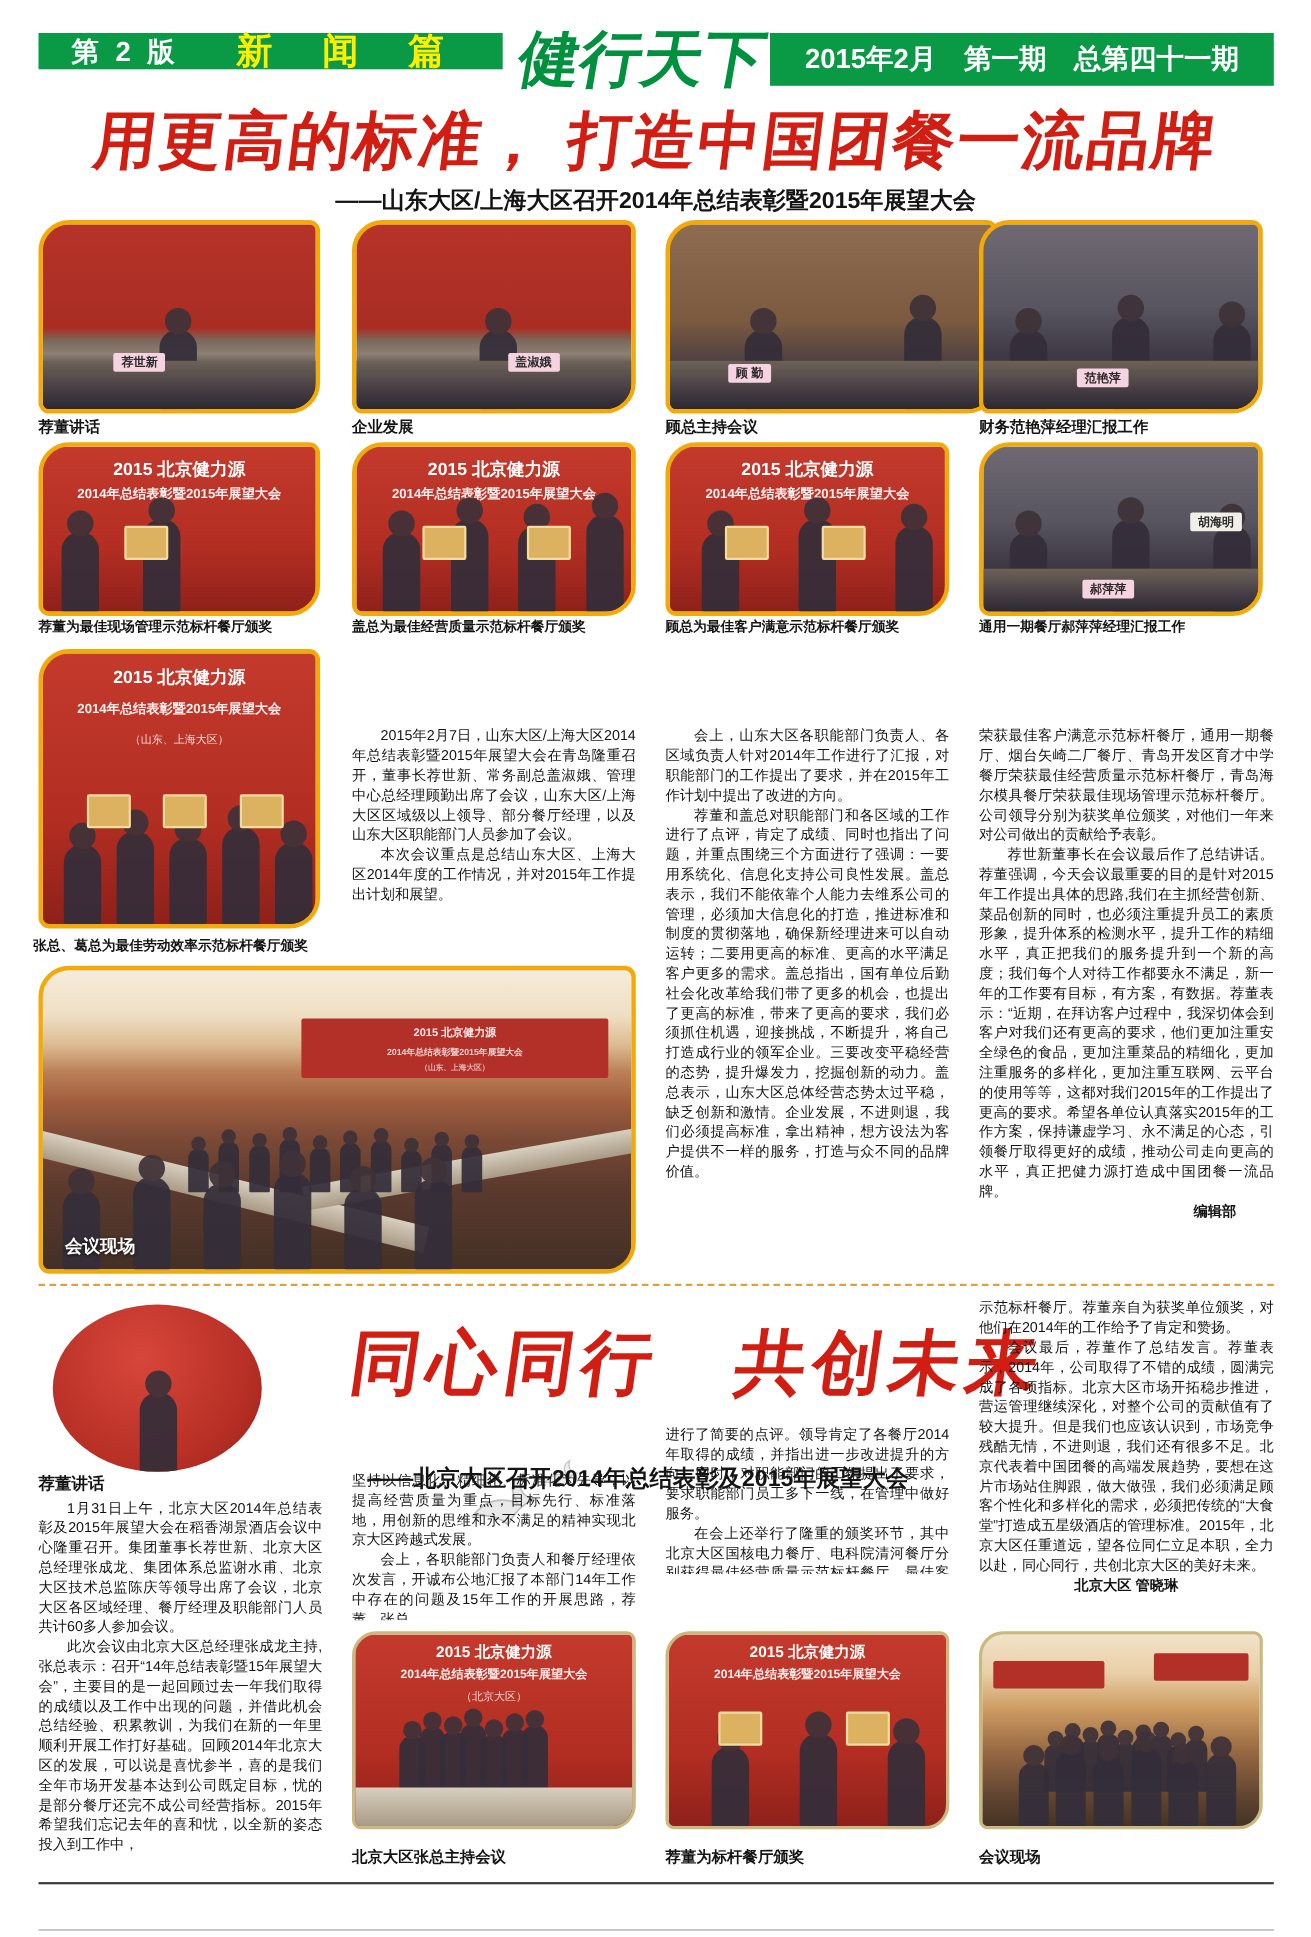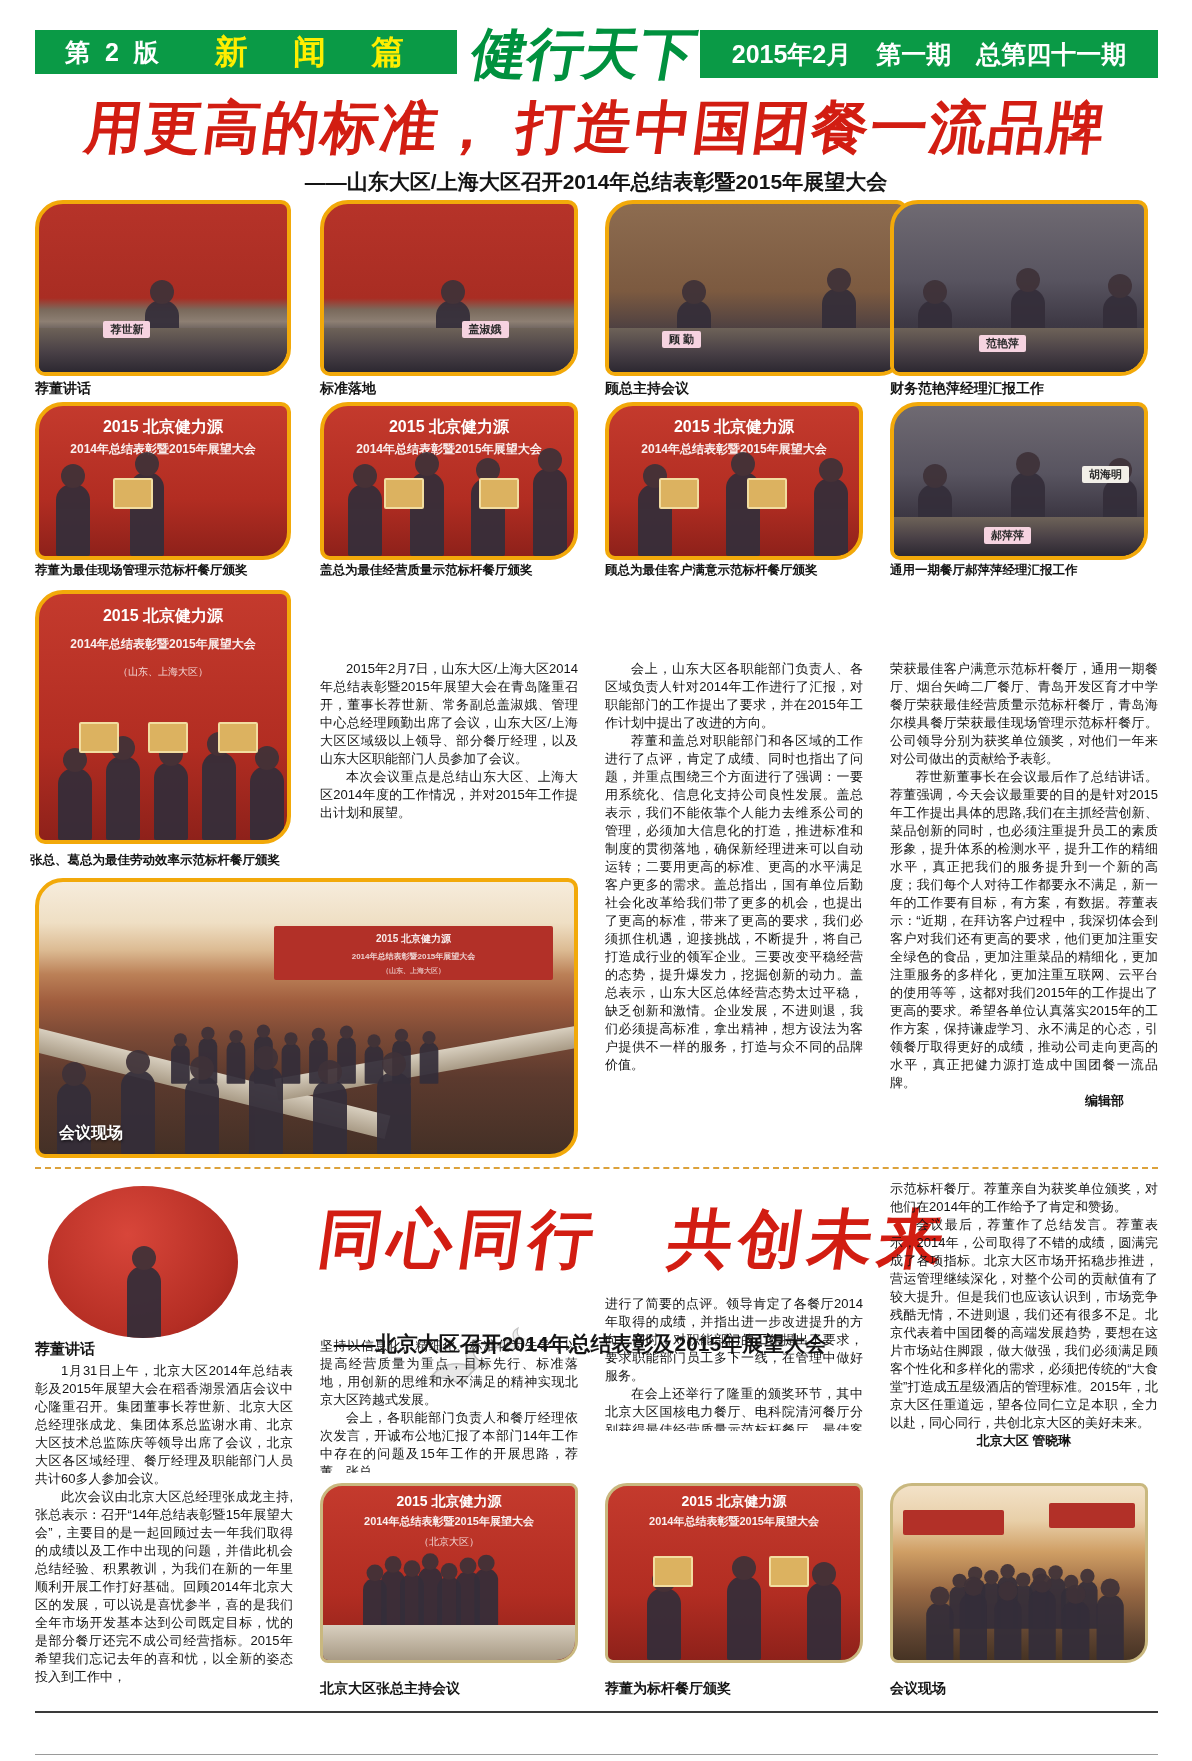--- a/index.html
+++ b/index.html
@@ -2,21 +2,21 @@
 <html><head>
 <meta charset="utf-8">
 <style>
   html,body{margin:0;padding:0;background:#e8e8e8;}
   .page{position:relative;width:1192px;height:1761px;margin:0 auto;background:#ffffff;
         font-family:"Liberation Sans",sans-serif;color:#141414;overflow:hidden;}
   .abs{position:absolute;}
 
   
   .gbar{background:#0a9a46;color:#fff;}
-  .bar-left{left:35px;top:30px;width:422px;height:44px;display:flex;align-items:center;}
+  .bar-left{left:35px;top:30px;width:422px;height:33px;display:flex;align-items:center;}
   .page-num{font-size:25px;font-weight:bold;margin-left:30px;letter-spacing:4px;white-space:nowrap;}
   .section-name{color:#ffee00;font-size:33px;font-weight:bold;letter-spacing:18px;margin-left:52px;white-space:nowrap;}
   .paper-title{left:458px;top:4px;width:252px;height:100px;line-height:100px;text-align:center;
         color:#00913e;font-size:56px;font-weight:bold;letter-spacing:0px;white-space:nowrap;
         transform:skewX(-10deg);}
   .bar-right{left:700px;top:30px;width:458px;height:48px;line-height:48px;text-align:center;
         font-size:25px;font-weight:bold;white-space:nowrap;}
 
   
   .headline1{left:0;top:90px;width:1192px;text-align:center;color:#d21d12;font-size:57px;
@@ -111,21 +111,21 @@
     <div class="sils" style="left:8%;right:8%;height:76%;">
         <i class="sil" style="left: 2%; height: 72px;"></i>
         <i class="sil" style="left: 46%; height: 84px;"></i>
         <i class="sil" style="left: 90%; height: 78px;"></i>
       </div>
     <div class="deskband"></div>
     <span class="plate" style="left:34%;bottom:12%;">范艳萍</span>
   </div>
 
   <div class="cap" style="left:35px;top:380px;width:256px;">荐董讲话</div>
-  <div class="cap" style="left:320px;top:380px;width:258px;">标准落地</div>
+  <div class="cap" style="left:320px;top:380px;width:258px;">企业发展</div>
   <div class="cap" style="left:605px;top:380px;width:258px;">顾总主持会议</div>
   <div class="cap" style="left:890px;top:380px;width:258px;">财务范艳萍经理汇报工作</div>
 
   <div class="ph bg-stage" style="left:35px;top:402px;width:248px;height:150px;">
     <div class="banner1">2015 北京健力源</div>
     <div class="banner2">2014年总结表彰暨2015年展望大会</div>
     <div class="sils" style="left:6%;right:60%;height:62%;">
         <i class="sil" style="left: 2%; height: 72px;"></i>
         <i class="sil" style="left: 90%; height: 84px;"></i>
       </div>

